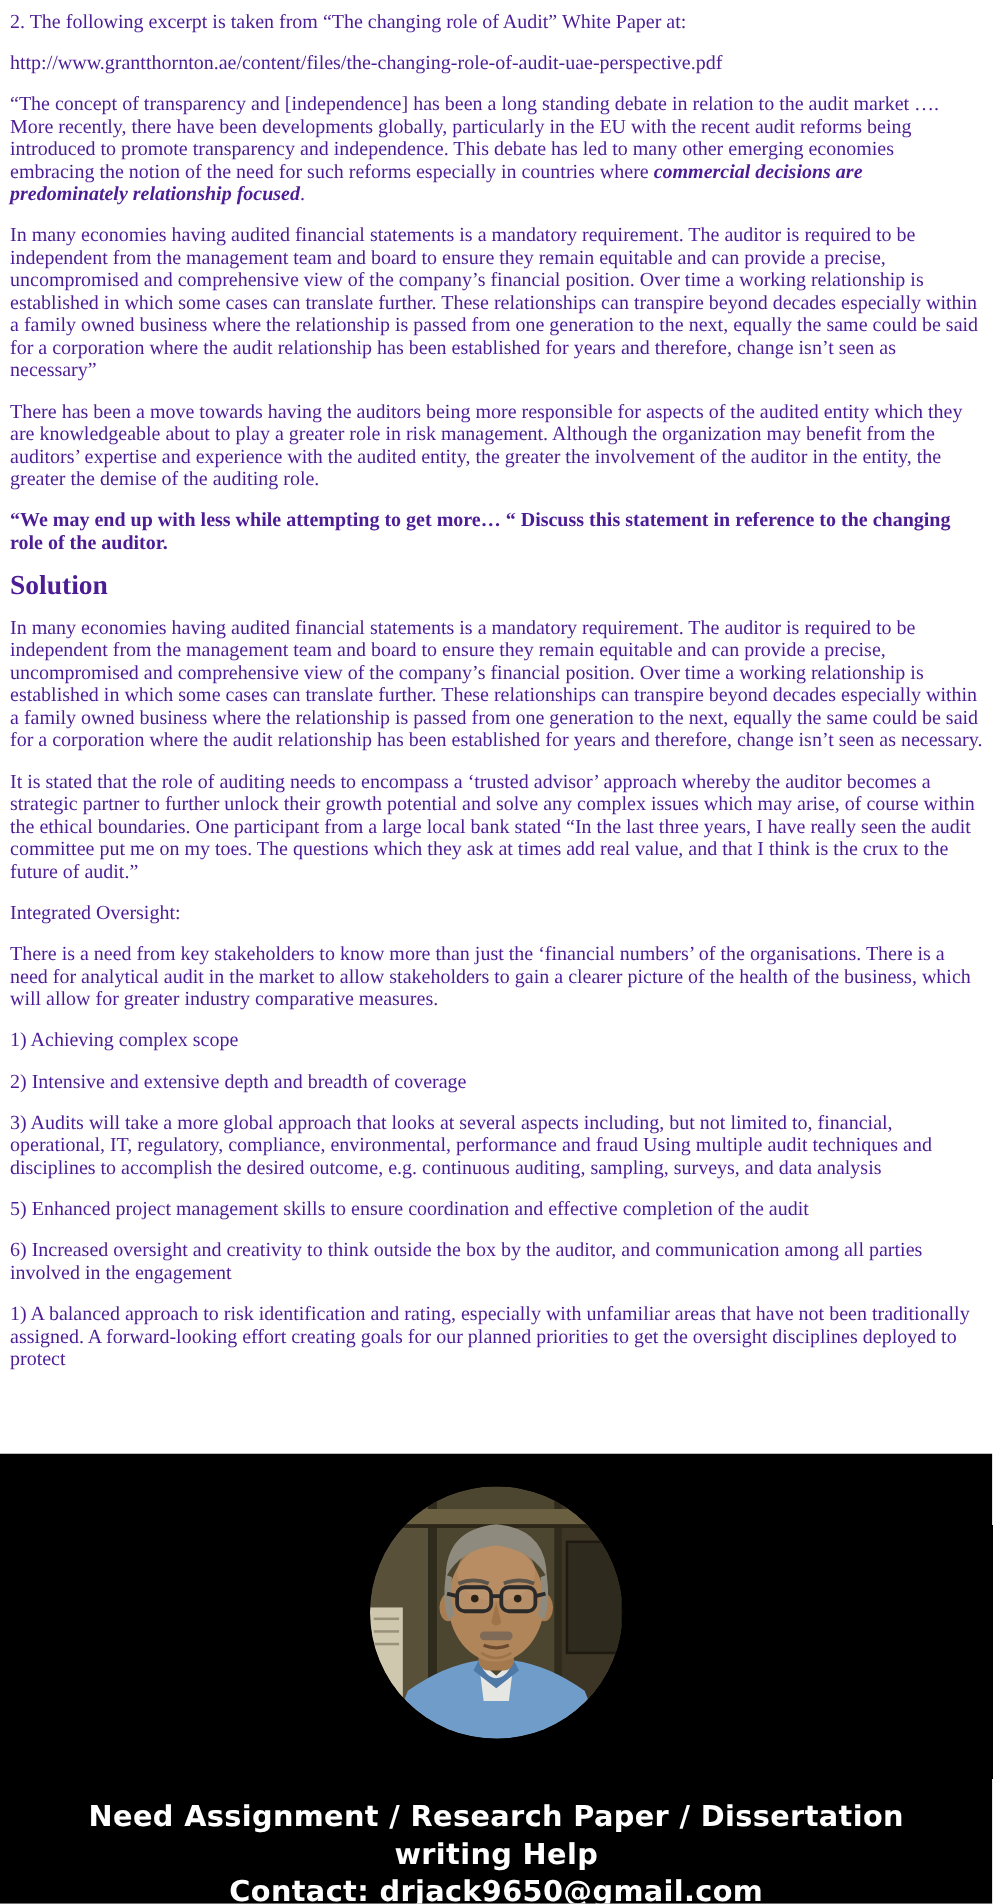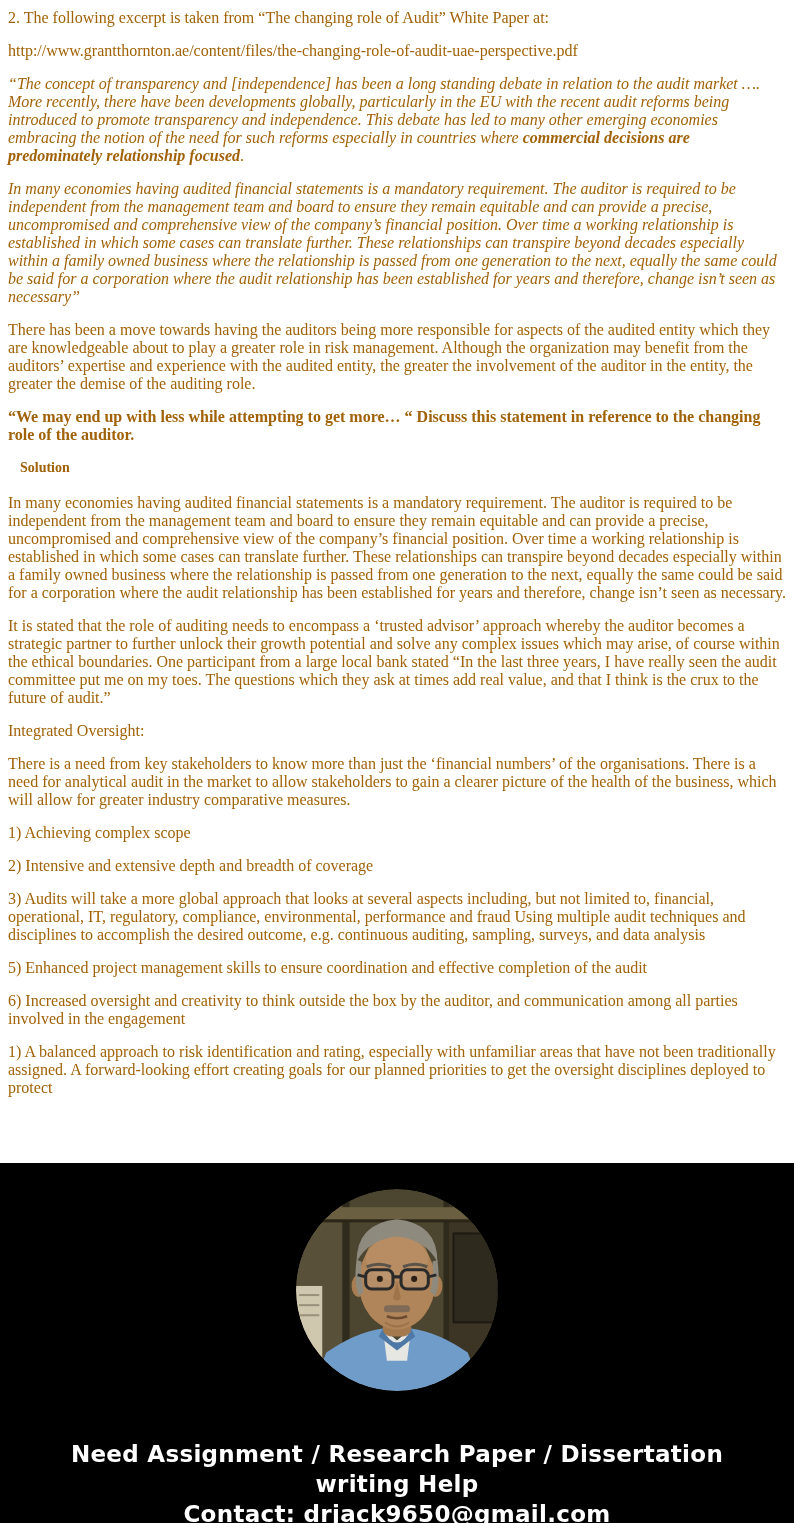--- a/index.html
+++ b/index.html
@@ -11,30 +11,30 @@
     background: #ffffff;
     overflow: hidden;
     font-family: "Liberation Serif", serif;
   }
   .content {
     position: relative;
     z-index: 1;
     padding: 9px 8px 0 8px;
     font-size: 16px;
     line-height: 18px;
-    color: #a16207;
+    color: #4c1d95;
   }
   .para { margin: 0 0 15px 0; }
   .para.heading {
-    font-size: 14px;
+    font-size: 22px;
     font-weight: bold;
-    margin: 6px 0 17px 12px;
+    margin: 6px 0 17px 0;
   }
   .seg-normal { font-style: normal; font-weight: normal; }
-  .seg-italic { font-style: italic; }
+  .seg-italic { }
   .seg-bold { font-weight: bold; }
   .seg-bold-italic { font-weight: bold; font-style: italic; }
 
   .footer {
     position: absolute;
     left: 0;
     top: 1163px;
     width: 794px;
     height: 396px;
     background: #000000;

